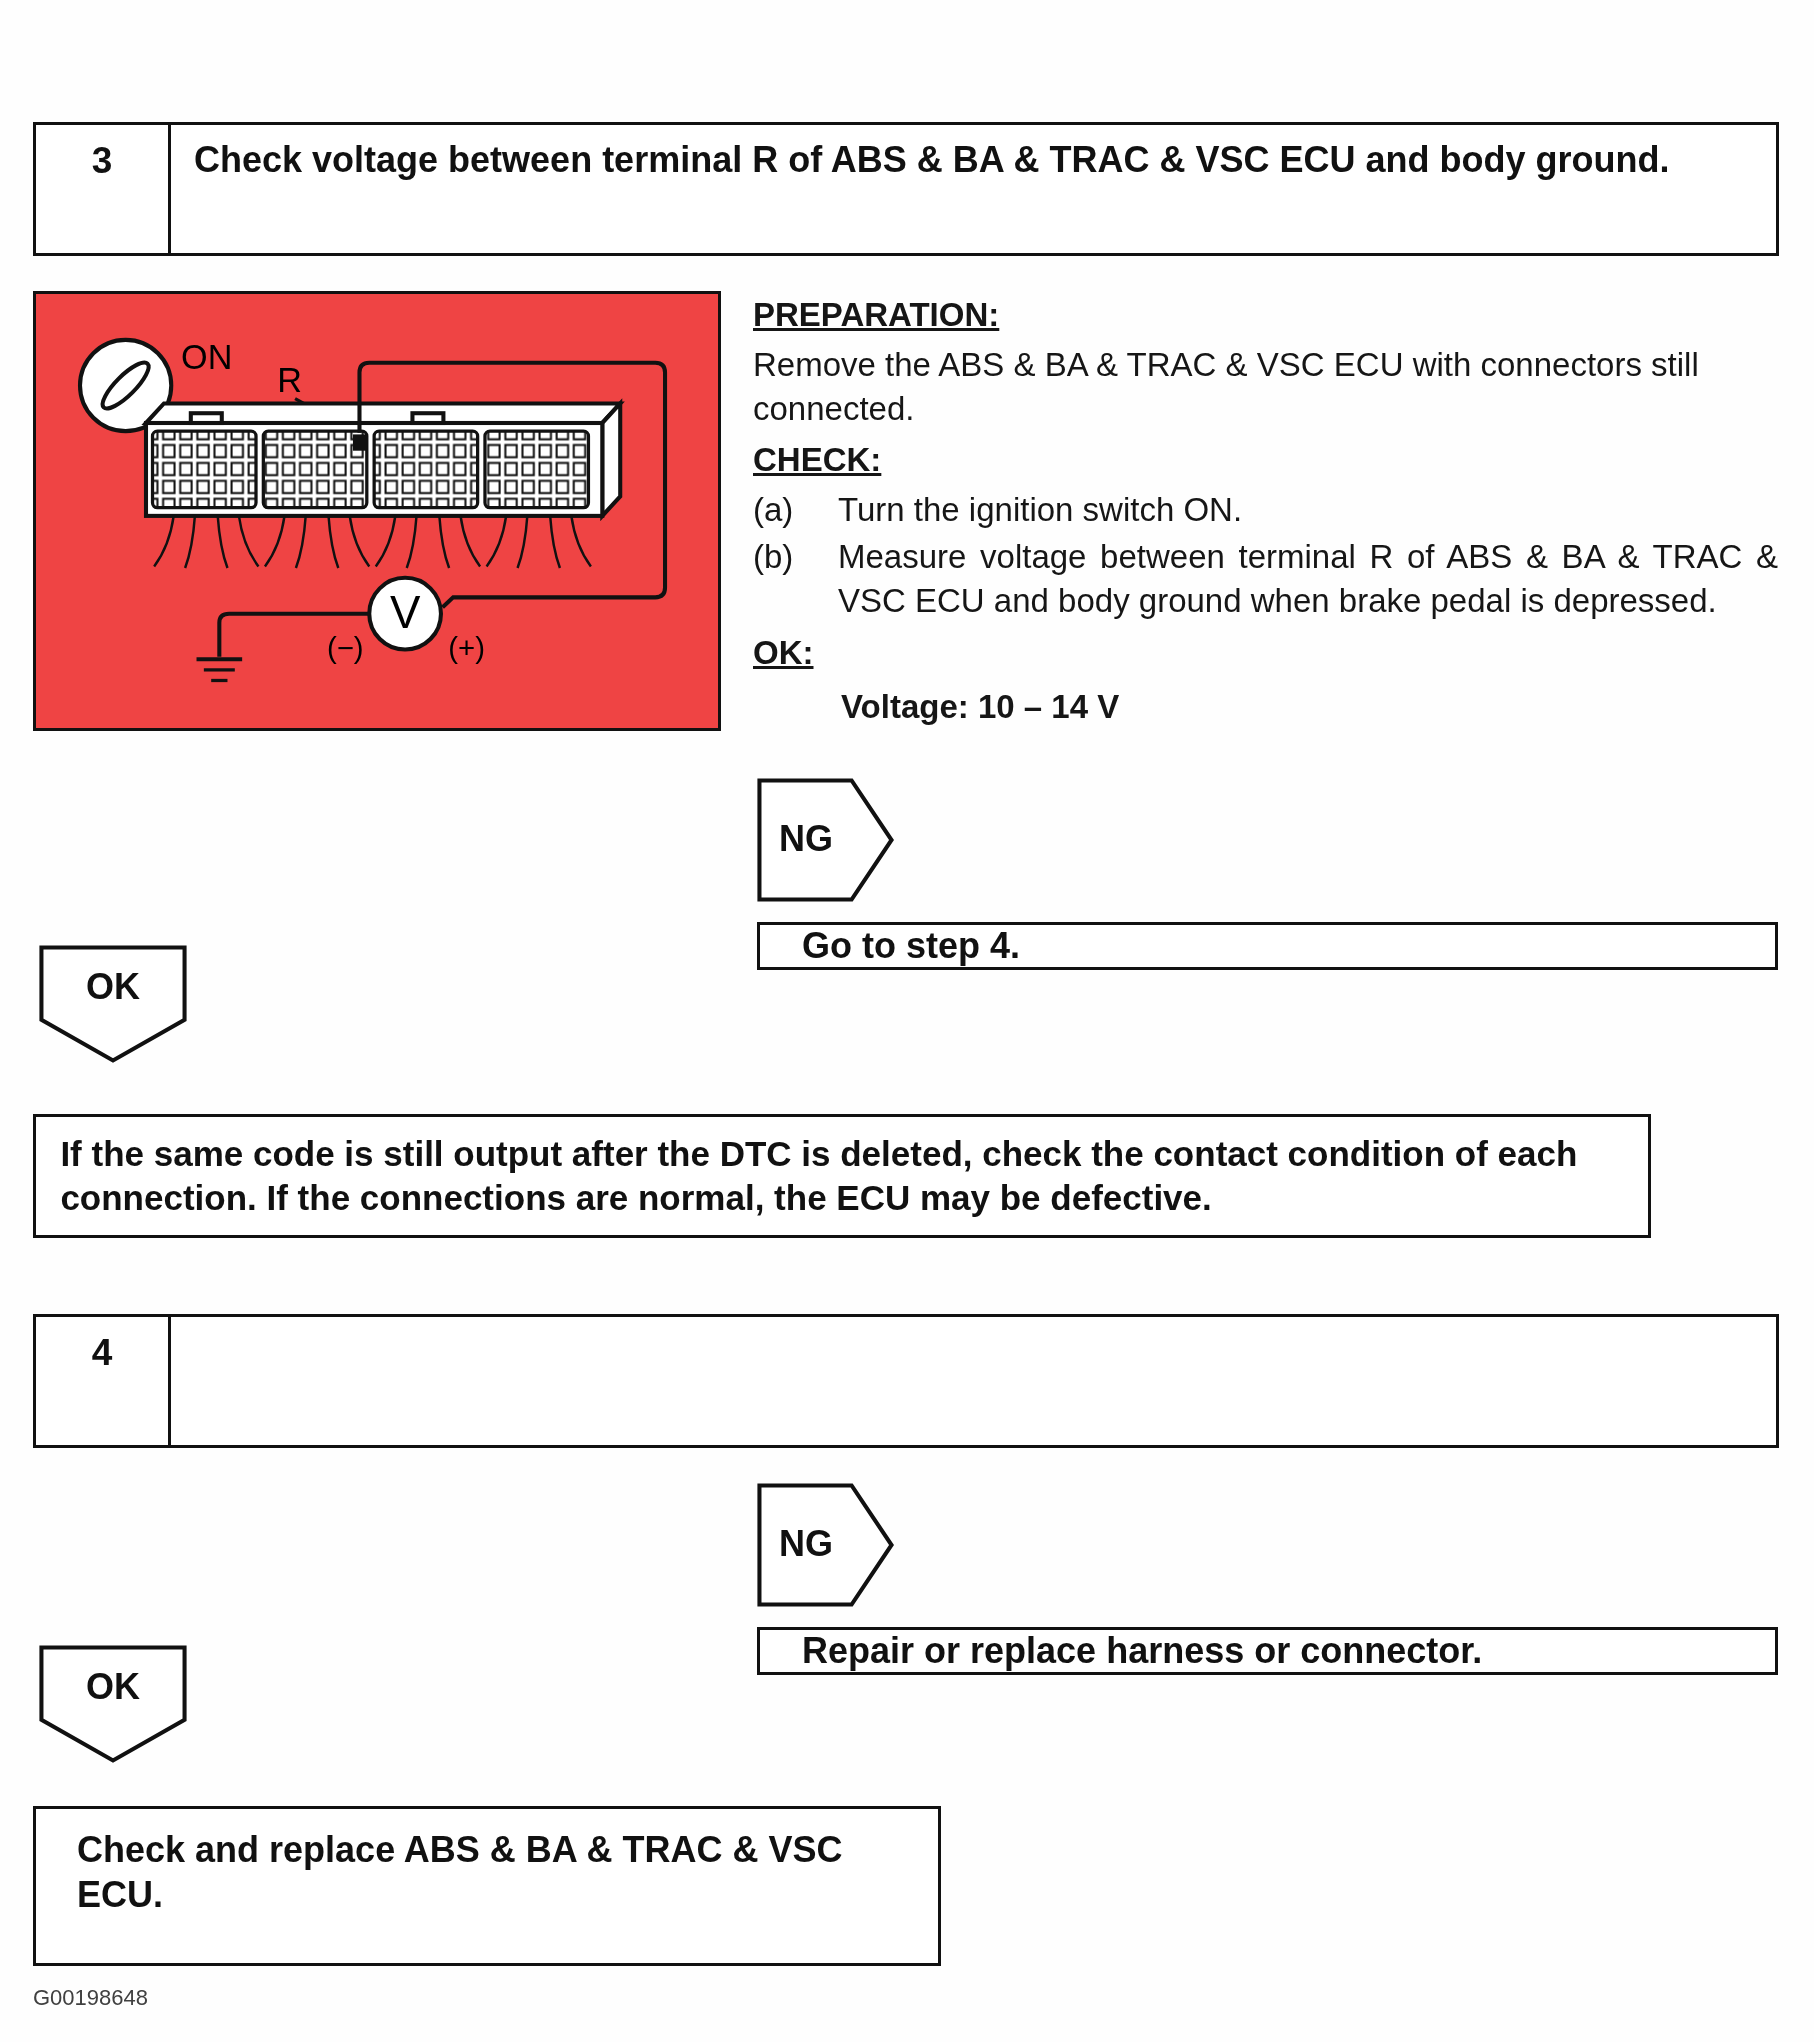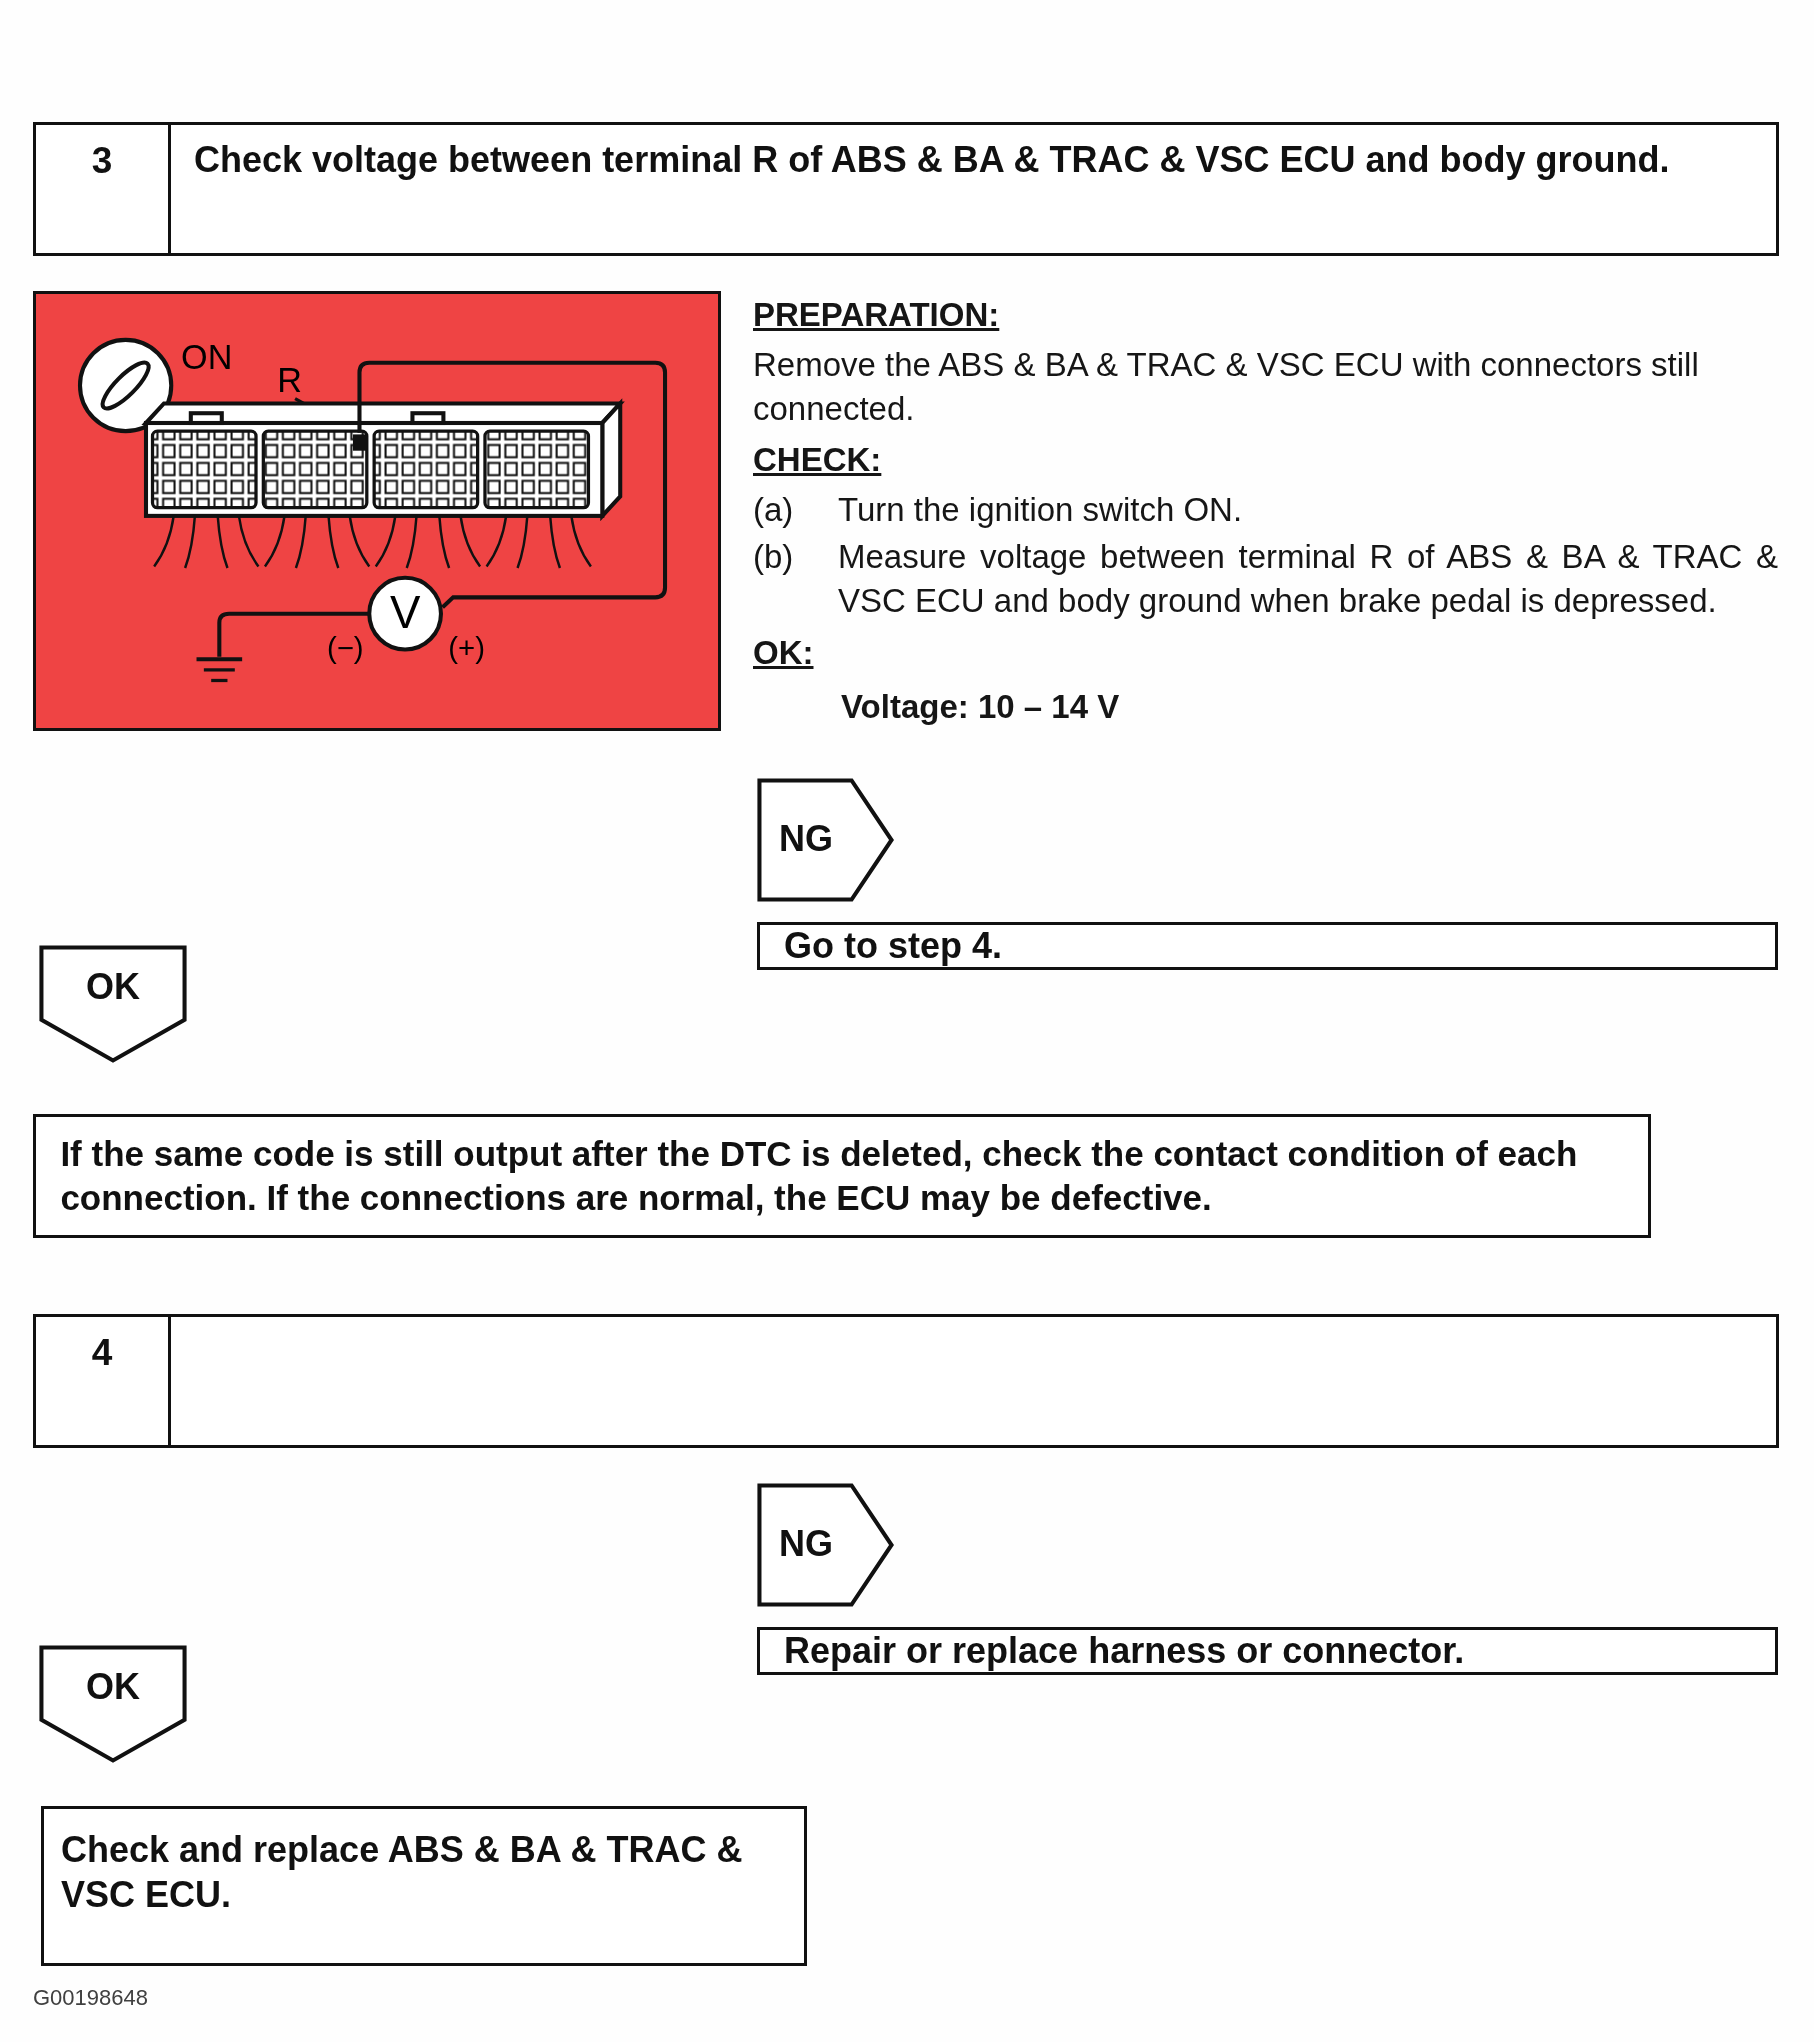--- a/index.html
+++ b/index.html
@@ -57,37 +57,36 @@
     display:flex; gap:19.5px;flex-direction:column;
   }
   .ng-tag { position:relative; flex:none; width:137px; height:124px; }
   .ng-tag svg, .ok-tag svg { position:absolute; inset:0; width:100%; height:100%; }
   .tag-label {
     position:absolute; font-weight:bold; font-size:36px; color:#111;
   }
   .ng-label { left:0; width:98px; top:50%; transform:translateY(-52%); text-align:center; }
   .ng-action {
     flex:1; border:3.3px solid #111; background:#fff;
-    display:flex; align-items:center; padding-left:24px;
+    display:flex; align-items:center; padding-left:42px;
     font-weight:bold; font-size:36px;
   }
   .ok-tag { position:absolute; left:39px; width:148px; height:118px; }
   .ok-label { left:0; right:0; top:21px; text-align:center; }
   .note-box {
     position:absolute; left:33px; top:1114px; width:1618px; min-height:124px;
     border:3.3px solid #111; background:#fff;
     font-weight:bold; font-size:35px; line-height:1.26;
     padding:14.7px 24.4px;
   }
   .final-box {
-    position:absolute; left:33px; top:1806px; width:766px; min-height:160px;
+    position:absolute; left:33px; top:1806px; width:908px; min-height:160px;
     border:3.3px solid #111; background:#fff;
     font-weight:bold; font-size:36px; line-height:1.25;
-    padding:18px 17px;
-    margin-left:8px;
+    padding:18px 41px;
   }
   .figure-code {
     position:absolute; left:33px; top:1985px;
     font-size:22px; color:#404040;
   }
   .shape { fill:#fff; stroke:#111; stroke-width:5; }
   .ln { fill:none; stroke:#111; }
 </style>
 </head>
 <body>

